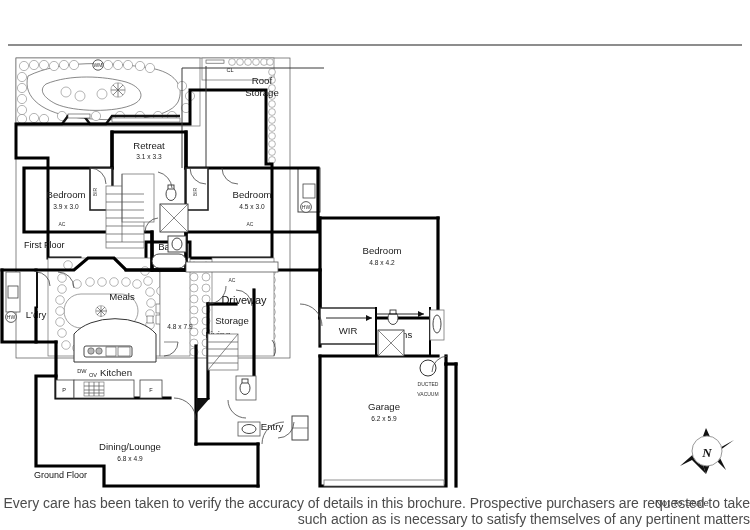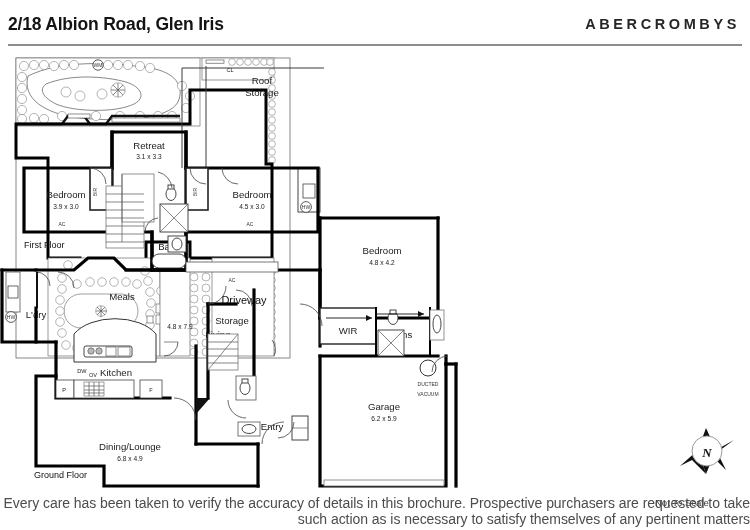--- a/index.html
+++ b/index.html
@@ -90,22 +90,20 @@
   .w-thin  { stroke: #3a3a3a; stroke-width: 1.0; fill: none; }
   .w-hair  { stroke: #555; stroke-width: 0.7; fill: none; }
   .fixture { stroke: #333; stroke-width: 0.9; fill: #fff; }
   .door    { stroke: #444; stroke-width: 0.8; fill: none; }
   .shrub   { stroke: #777; stroke-width: 0.55; fill: #fff; }
 </style>
 </head>
 <body>
 
 <div id="header">
-  <div id="property-address">2/18 Albion Road, Glen Iris</div>
-  <div id="brand-logo">ABERCROMBYS</div>
   <div id="header-rule"></div>
 </div>
 
 <div id="plan">
 <svg width="750" height="452" viewBox="0 0 750 452" xmlns="http://www.w3.org/2000/svg">
 
   <g>
 
     <rect x="16" y="12" width="274" height="300" class="w-hair" fill="#fff"></rect>
 

